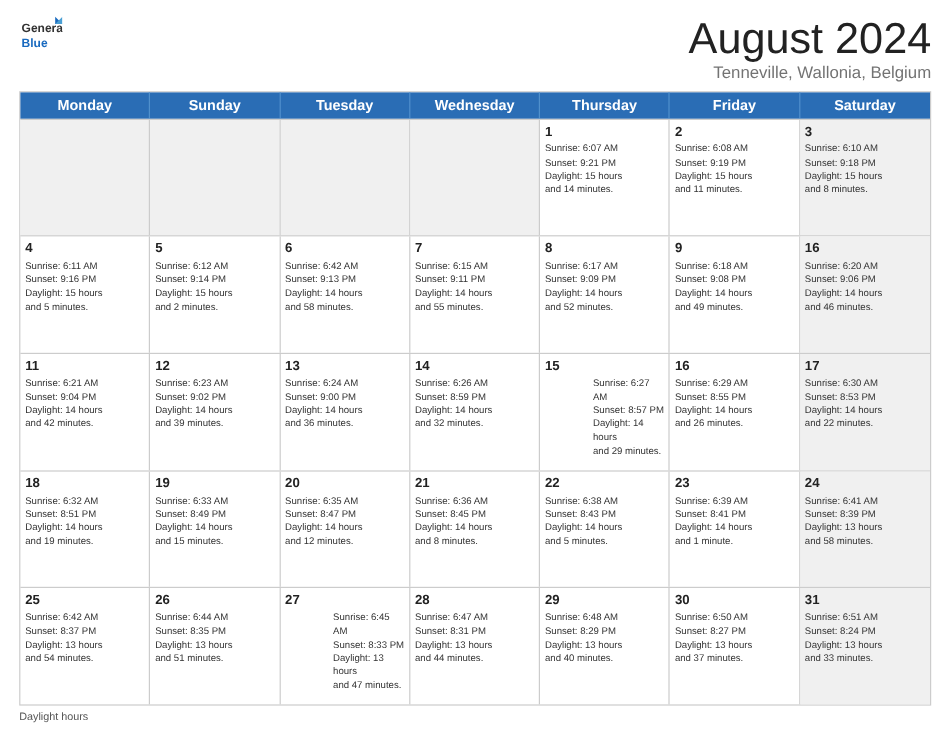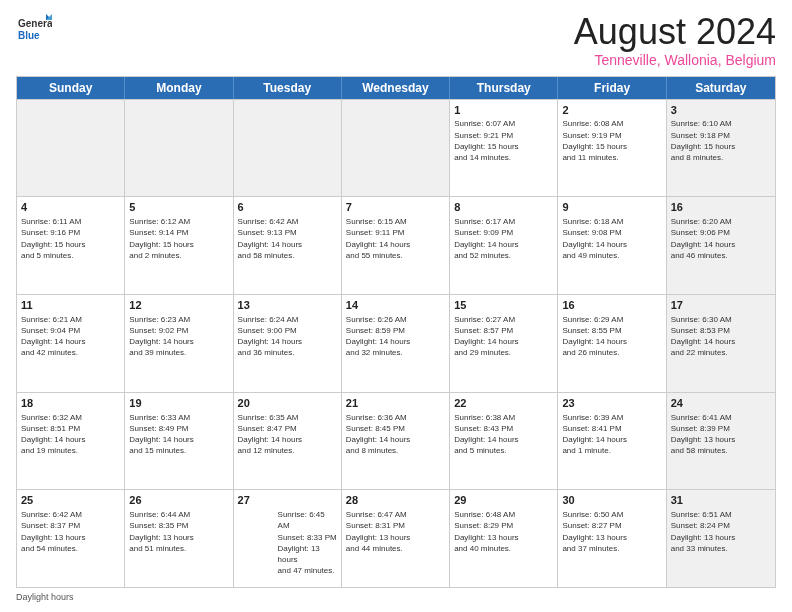--- a/index.html
+++ b/index.html
@@ -32,21 +32,21 @@
       text-align: right;
     }
     .month-title {
       font-size: 36px;
       font-weight: normal;
       color: #222;
       line-height: 1.1;
     }
     .subtitle {
       font-size: 14px;
-      color: #ec4899;
+      color: #737373;
     }
     .calendar {
       flex: 1;
       display: flex;
       flex-direction: column;
       border: 1px solid #ccc;
     }
     .cal-header {
       display: grid;
       grid-template-columns: repeat(7, 1fr);
@@ -115,22 +115,22 @@
   </svg>
 </div>
     <div class="title-block">
       <div class="month-title">August 2024</div>
       <div class="subtitle">Tenneville, Wallonia, Belgium</div>
     </div>
   </div>
 
   <div class="calendar">
     <div class="cal-header">
-    <div class="cal-header-cell">Sunday</div>
-        <div class="cal-header-cell">Monday</div>
+    <div class="cal-header-cell">Monday</div>
+        <div class="cal-header-cell">Sunday</div>
         <div class="cal-header-cell">Tuesday</div>
         <div class="cal-header-cell">Wednesday</div>
         <div class="cal-header-cell">Thursday</div>
         <div class="cal-header-cell">Friday</div>
         <div class="cal-header-cell">Saturday</div>
       </div>
     <div class="cal-body">
     <div class="cal-row">
           <div class="cal-cell shaded empty"></div>
           <div class="cal-cell shaded empty"></div>
@@ -233,21 +233,21 @@
           </div>
           <div class="cal-cell">
             <div class="day-num">14</div>
             <div class="cell-info" style="white-space: pre-line;">Sunrise: 6:26 AM
 Sunset: 8:59 PM
 Daylight: 14 hours
 and 32 minutes.</div>
           </div>
           <div class="cal-cell">
             <div class="day-num">15</div>
-            <div class="cell-info" style="white-space: pre-line;">Sunrise: 6:27 AM
+            <div class="cell-info" style="white-space: pre-line; margin-left: 40px;">Sunrise: 6:27 AM
 Sunset: 8:57 PM
 Daylight: 14 hours
 and 29 minutes.</div>
           </div>
           <div class="cal-cell">
             <div class="day-num">16</div>
             <div class="cell-info" style="white-space: pre-line;">Sunrise: 6:29 AM
 Sunset: 8:55 PM
 Daylight: 14 hours
 and 26 minutes.</div>

